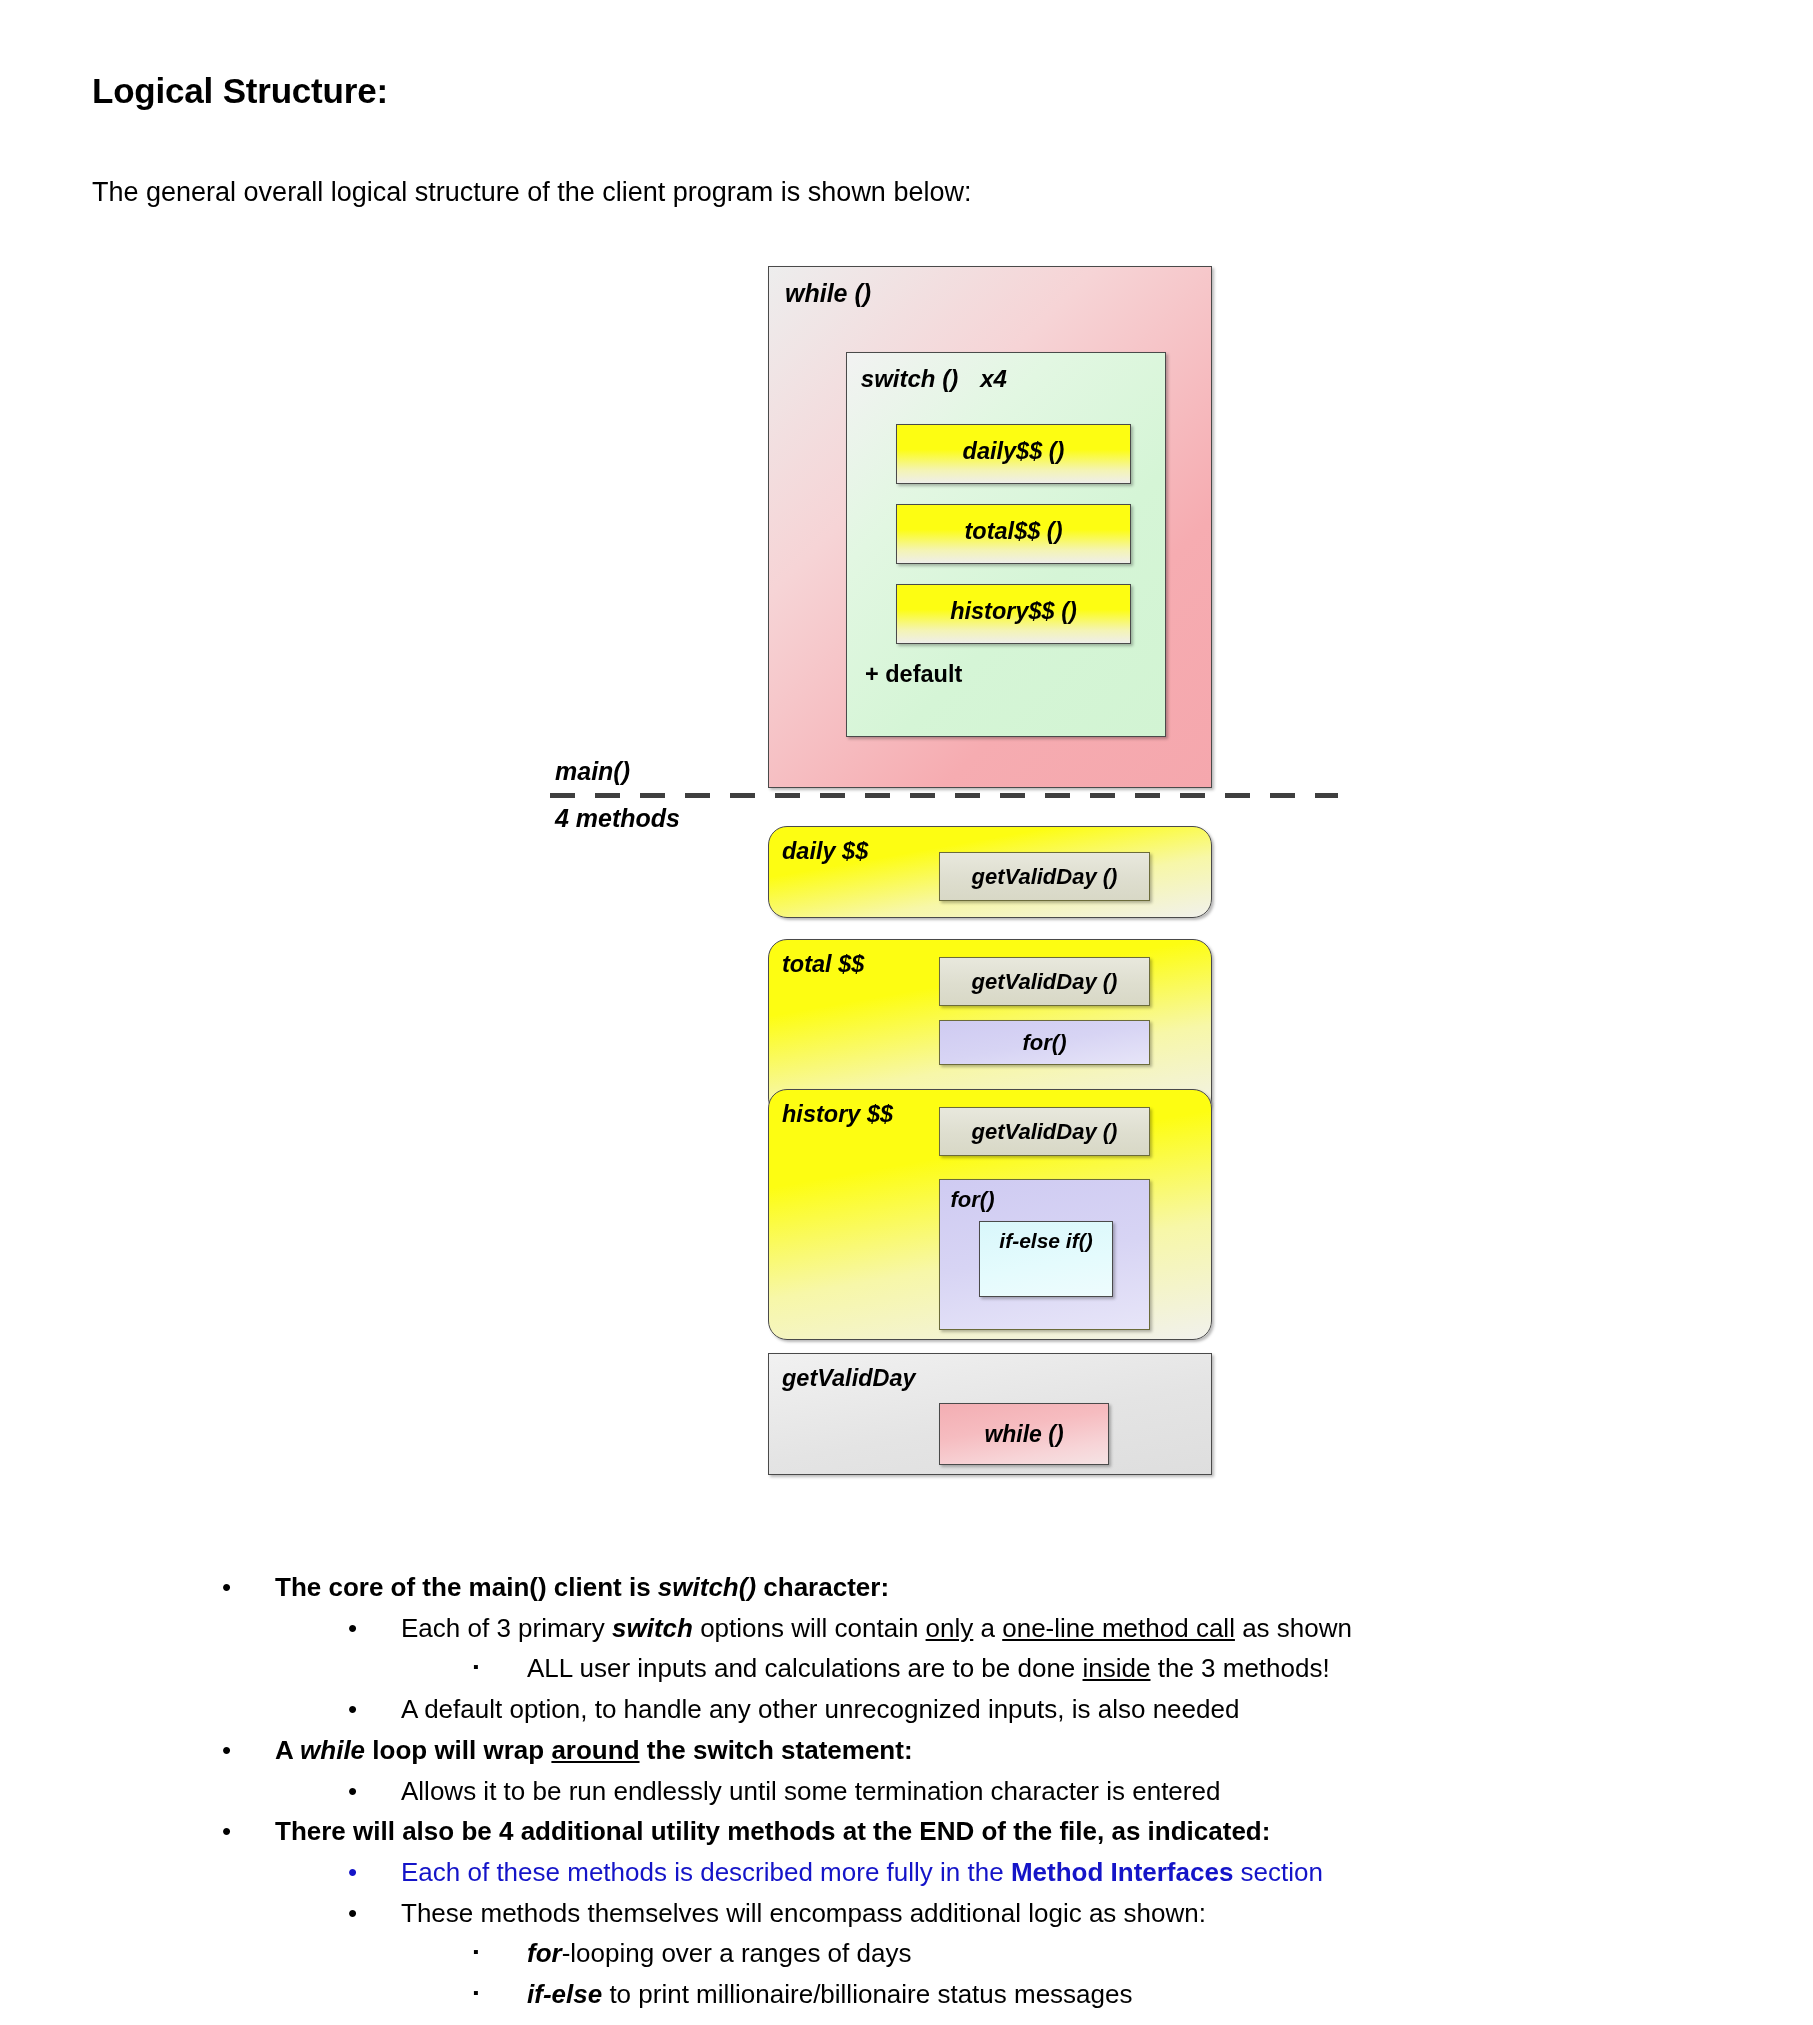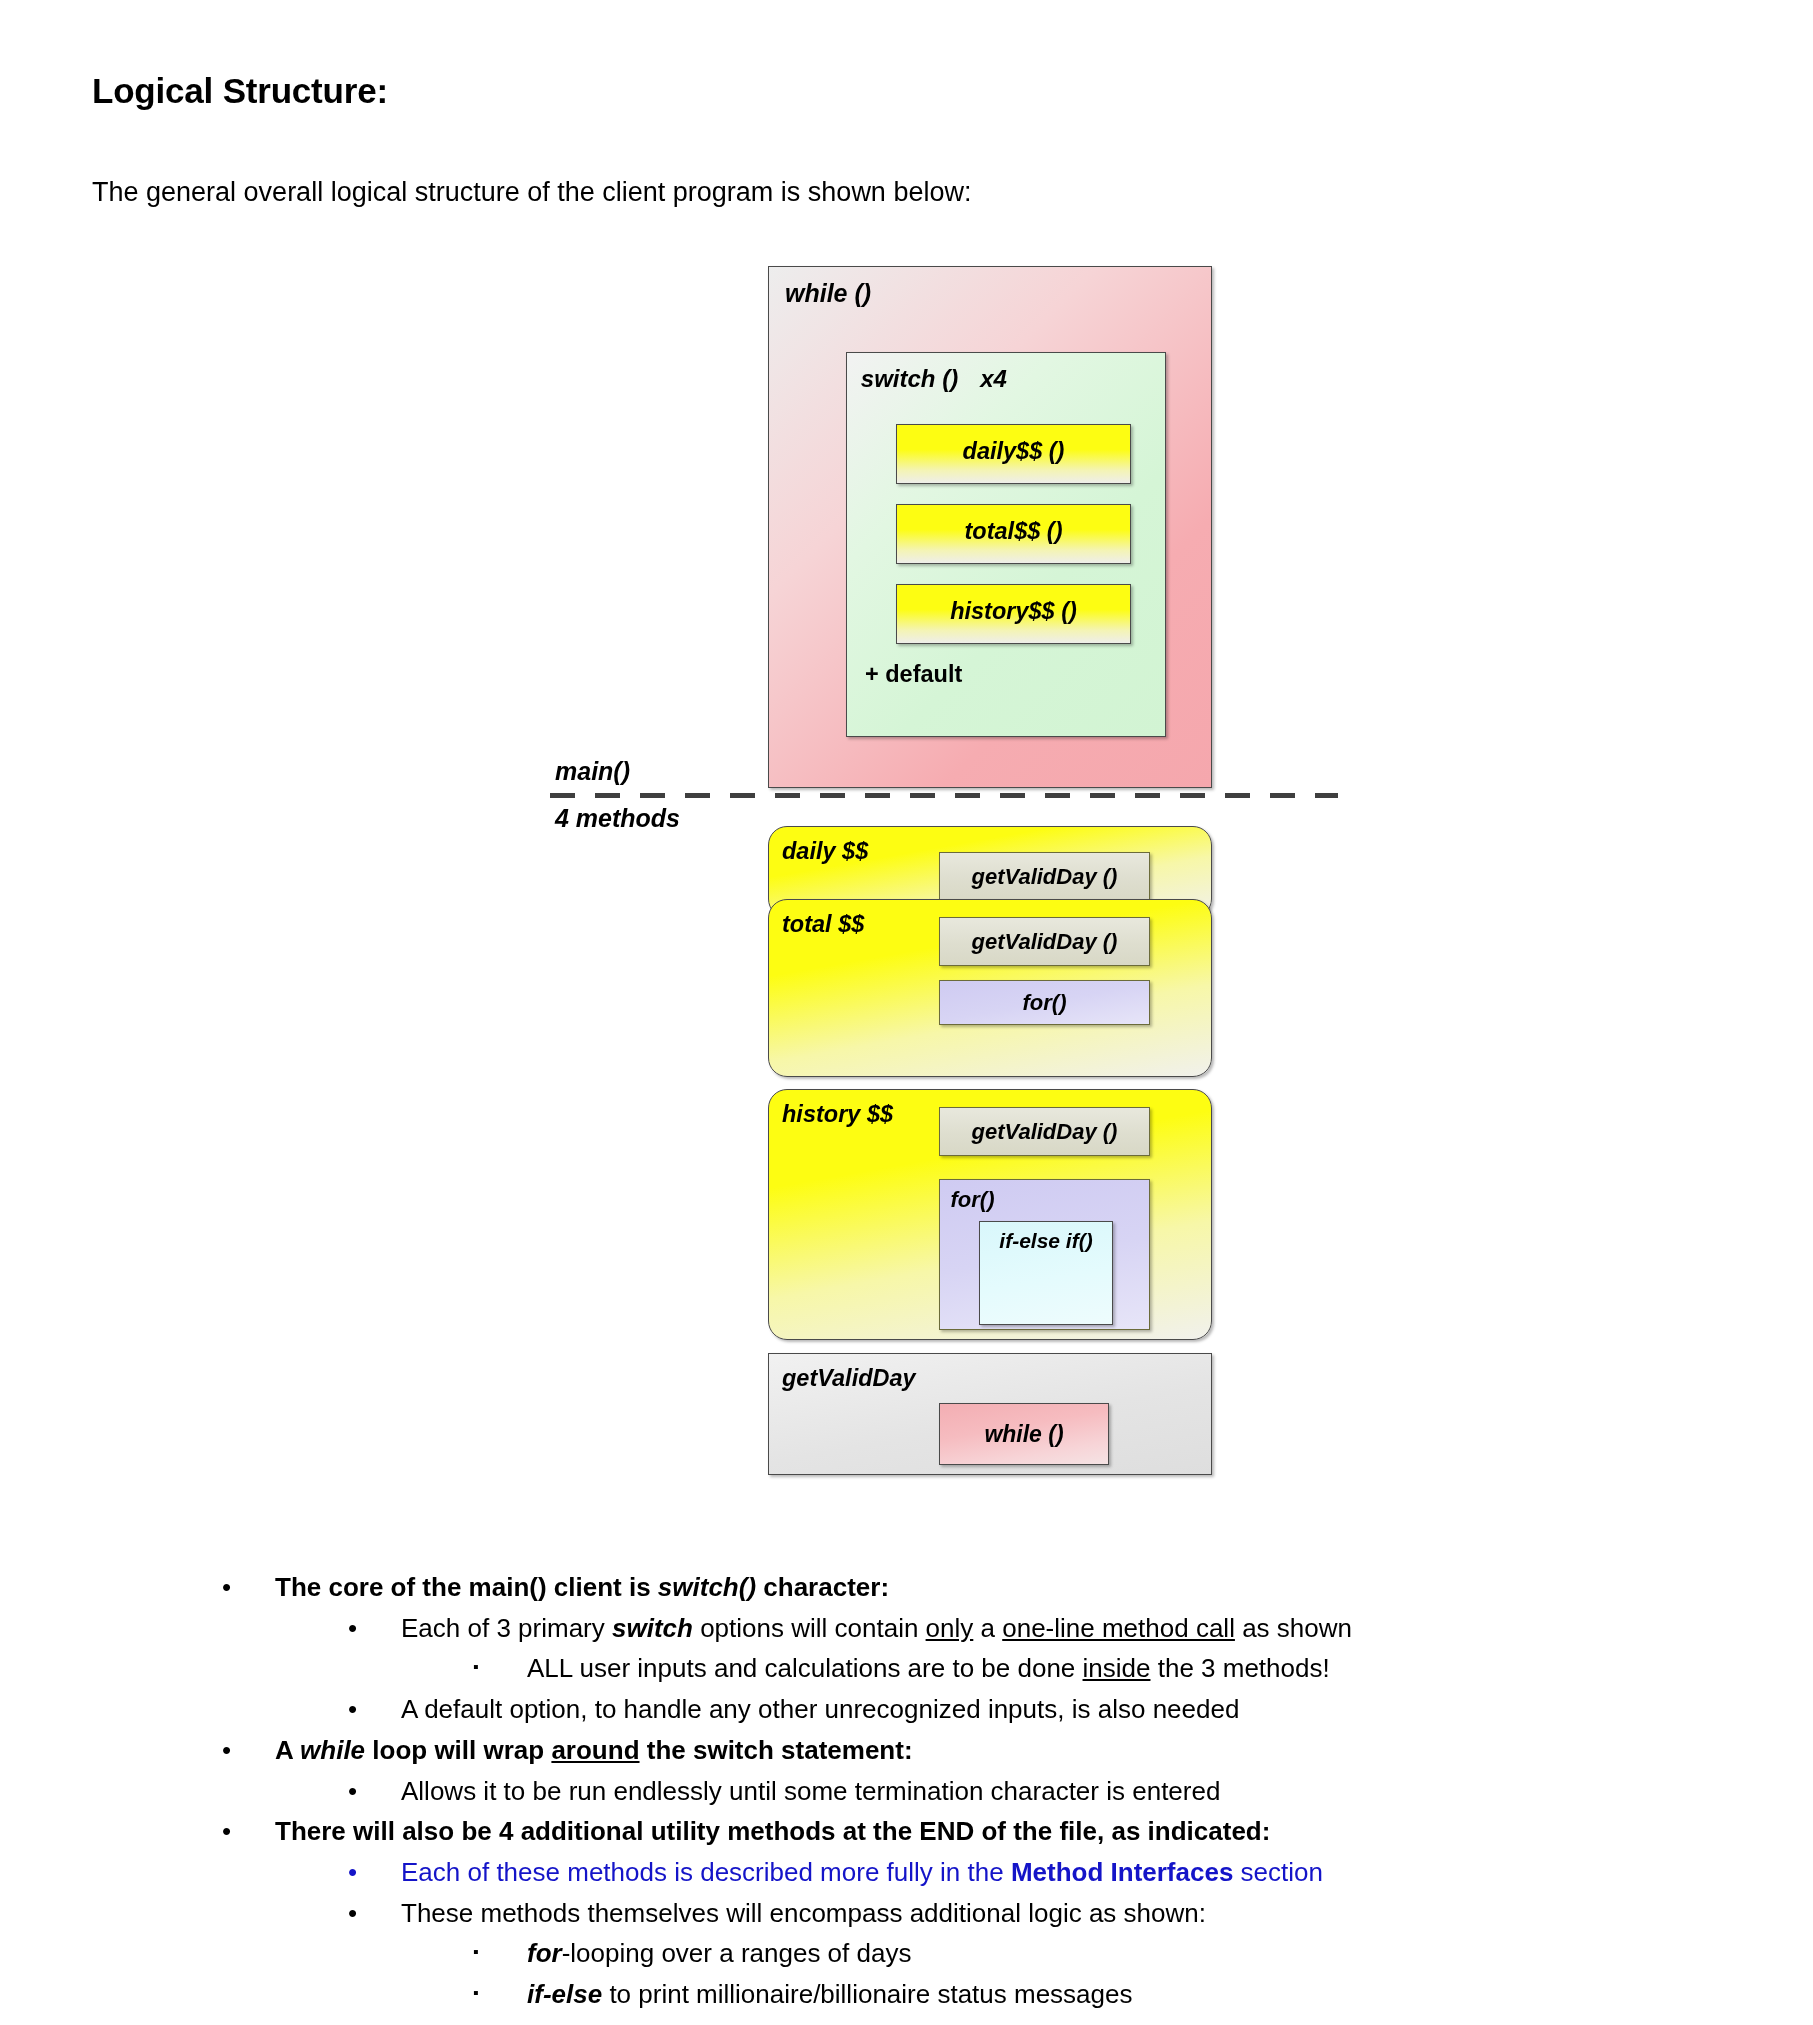--- a/index.html
+++ b/index.html
@@ -166,21 +166,21 @@
     background: linear-gradient(170deg, #fdfd12 0%, #fdfd12 30%, #f7f7a8 64%, #f1f1ec 100%);
     border-radius: 19px;
   }
   .b-method > .box-label {
     left: 13px;
     top: 10.5px;
     font-size: 23.5px;
   }
 
   .b-daily   { top: 567px; height: 92px; }
-  .b-total   { top: 640px; height: 178px; }
+  .b-total   { top: 680px; height: 178px; }
   .b-history { top: 830px; height: 251px; }
 
   .b-getvalidday-outer {
     left: 225px;
     top: 1094px;
     width: 444px;
     height: 122px;
     background: linear-gradient(170deg, #f1f1f1 0%, #e4e4e4 55%, #dedede 100%);
   }
   .b-getvalidday-outer > .box-label {
@@ -258,21 +258,21 @@
     font-style: italic;
     font-weight: bold;
   }
 
   
   .daily-gvd   { position: absolute; left: 170px; top: 25px; }
   .total-gvd   { position: absolute; left: 170px; top: 17px; }
   .total-for   { position: absolute; left: 170px; top: 80px; width: 211px; height: 45px; }
   .history-gvd { position: absolute; left: 170px; top: 17px; }
   .history-for { position: absolute; left: 170px; top: 89px; width: 211px; height: 151px; }
-  .history-ifelse { position: absolute; left: 39px; top: 41px; width: 134px; height: 104px; }
+  .history-ifelse { position: absolute; left: 39px; top: 41px; width: 134px; height: 76px; }
   .gvd-while   { position: absolute; left: 170px; top: 49px; width: 170px; height: 62px; }
 
   
   .bullets {
     position: absolute;
     left: 0;
     top: 1572px;
     width: 1814px;
   }
   .bl {

